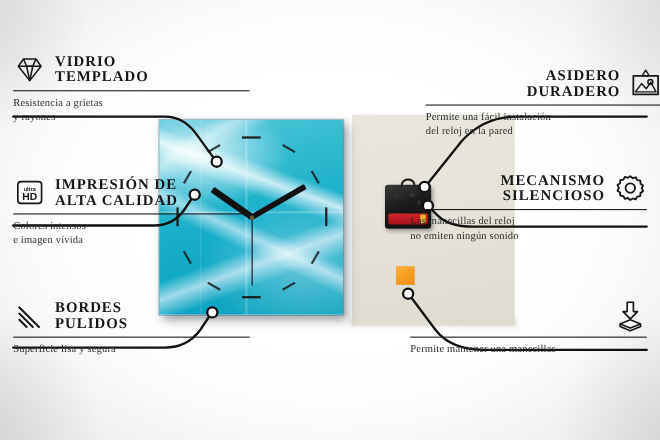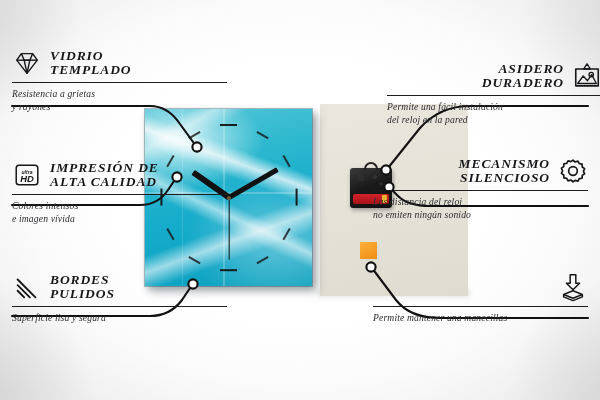--- a/index.html
+++ b/index.html
@@ -7,21 +7,20 @@
   body {
     font-family: "Liberation Serif", "DejaVu Serif", serif;
     background:#ffffff;
     position:relative;
   }
   #stage {
     position:absolute; left:0; top:0; width:600px; height:400px;
     background:
       radial-gradient(ellipse 420px 300px at 50% 48%, #ffffff 0%, #ffffff 42%, #fcfcfc 62%, #f2f2f2 82%, #e9e9e9 100%);
     overflow:hidden;
-    font-style:italic;
   }
   
   #stage::before{
     content:""; position:absolute; inset:0;
     background:
       radial-gradient(circle 150px at -4% 4%, rgba(200,200,200,.55), rgba(200,200,200,0) 70%),
       radial-gradient(circle 150px at 104% 4%, rgba(200,200,200,.45), rgba(200,200,200,0) 70%),
       radial-gradient(circle 170px at -4% 100%, rgba(190,190,190,.55), rgba(190,190,190,0) 70%),
       radial-gradient(circle 170px at 104% 100%, rgba(190,190,190,.5), rgba(190,190,190,0) 70%);
     pointer-events:none;
@@ -276,21 +275,21 @@
       </span>
       <span class="ico">
         <svg viewBox="0 0 32 32" width="30" height="30" fill="none" stroke="#17171a" stroke-width="1.8" stroke-linejoin="round">
           <path d="M16 4.5 l2.4 1.9 2.9-.9 1.4 2.7 3 .5.2 3.05 2.5 1.7-1.3 2.75 1.3 2.75-2.5 1.7-.2 3.05-3 .5-1.4 2.7-2.9-.9L16 27.5l-2.4-1.9-2.9.9-1.4-2.7-3-.5-.2-3.05-2.5-1.7 1.3-2.75L3.6 13.05l2.5-1.7.2-3.05 3-.5 1.4-2.7 2.9.9Z"></path>
           <circle cx="16" cy="16" r="4.6"></circle>
         </svg>
       </span>
     </div>
     <div class="rule"></div>
     <div class="desc">
-      <div>Las distancia del reloj</div>
+      <div>Las manecillas del reloj</div>
       <div>no emiten ningún sonido</div>
     </div>
   </div>
 
   <div class="feat right" style="left:373px; top:272px;">
     <div class="rowtop">
       <span class="ico">
         <svg viewBox="0 0 32 32" width="30" height="30" fill="none" stroke="#17171a" stroke-width="1.6" stroke-linejoin="round">
           <path d="M13 3 h6 v9 h4 l-7 7 -7 -7 h4 Z"></path>
           <path d="M16 20 l10 4 -10 4 -10 -4 Z"></path>

